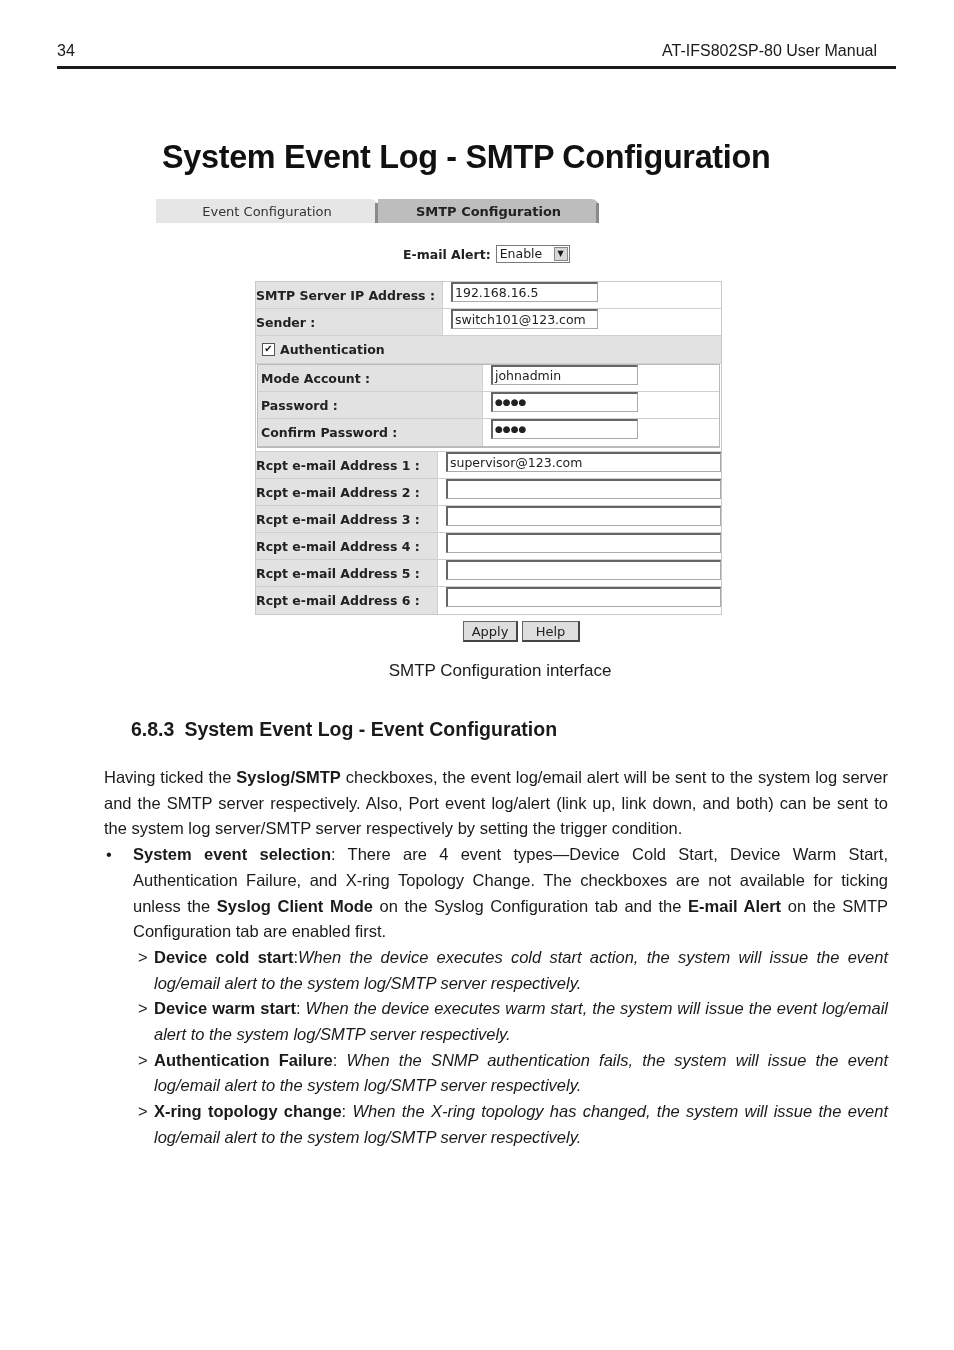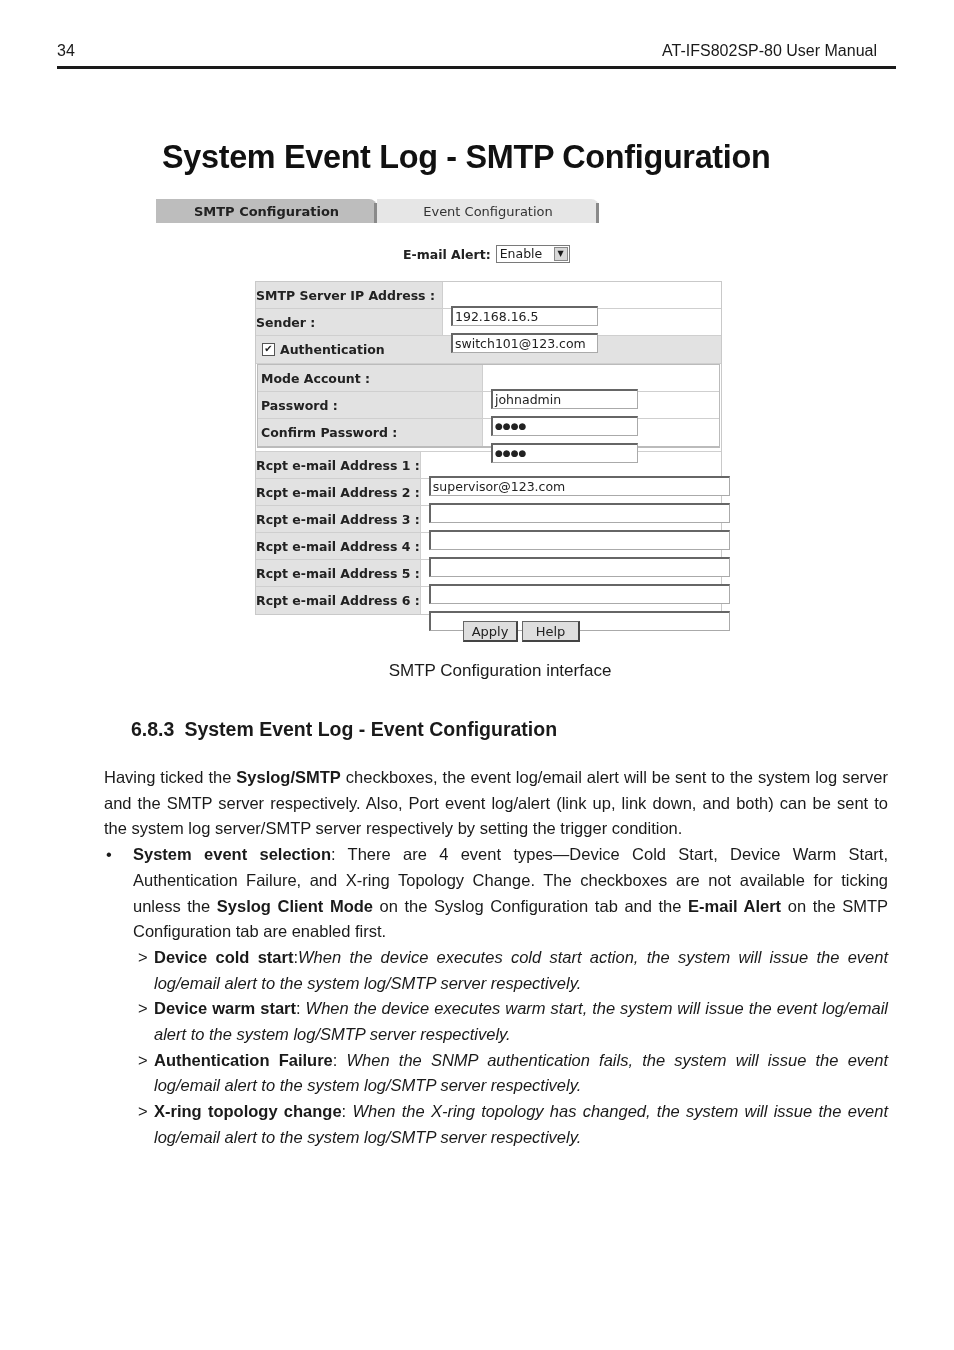--- a/index.html
+++ b/index.html
@@ -22,24 +22,24 @@
 
   .alert-row { position: absolute; left: 403px; top: 245px; display: flex; align-items: center; font-family: "DejaVu Sans", sans-serif; font-size: 12.5px; }
   .alert-row .lbl { font-weight: bold; color: #222; margin-right: 5px; }
   .select { position: relative; width: 74px; height: 18px; border: 1px solid #7a7a7a; background: #fff; box-sizing: border-box; font-size: 12.5px; padding-left: 3px; line-height: 16px; }
   .select .arrow { position: absolute; right: 1px; top: 1px; width: 14px; height: 14px; background: #d8d8d8; border: 1px solid #888; box-sizing: border-box; display: flex; align-items: center; justify-content: center; font-size: 8px; }
 
   .cfg { position: absolute; left: 255px; top: 281px; width: 467px; border: 1px solid #c9c9c9; background: #fff; box-sizing: border-box; }
   .row { display: flex; height: 27px; border-bottom: 1px solid #cfcfcf; box-sizing: border-box; }
   .row:last-child { border-bottom: none; }
   .row .k { width: 187px; background: #e2e2e2; font-family: "DejaVu Sans", sans-serif; font-weight: bold; font-size: 12.5px; color: #222; display: flex; align-items: center; padding-left: 0; box-sizing: border-box; border-right: 1px solid #cfcfcf; white-space: nowrap; }
-  .row .v { flex: 1; display: flex; align-items: center; padding-left: 8px; margin-top: 34px; }
+  .row .v { flex: 1; display: flex; padding-left: 8px; }
   .inp { height: 20px; border: 1px solid #aaa; border-top: 2px solid #666; border-left: 2px solid #666; background: #fff; box-sizing: border-box; font-family: "DejaVu Sans", sans-serif; font-size: 12.5px; color: #222; padding-left: 2px; line-height: 17px; white-space: nowrap; overflow: hidden; }
   .inp.short { width: 147px; }
-  .inp.long { width: 301px; }
+  .inp.long { width: 275px; }
   .auth-row { height: 27px; background: #e2e2e2; display: flex; align-items: center; font-family: "DejaVu Sans", sans-serif; font-weight: bold; font-size: 12.5px; color: #222; padding-left: 6px; border-bottom: 1px solid #cfcfcf; }
   .chk { width: 11px; height: 11px; border: 1px solid #555; background: #fff; margin-right: 5px; font-size: 10px; line-height: 10px; text-align: center; }
   .subtable { margin: 0 1px; border: 1px solid #bbb; border-bottom: 2px solid #bbb; }
   .subtable .row .k { width: 225px; padding-left: 3px; }
   .gap { height: 3px; background: #fff; border-bottom: 1px solid #cfcfcf; }
 
   .btns { position: absolute; left: 463px; top: 621px; display: flex; gap: 4px; }
   .btn { height: 21px; border: 1px solid #666; border-right: 2px solid #444; border-bottom: 2px solid #444; background: #dedede; font-family: "DejaVu Sans", sans-serif; font-size: 13px; color: #222; display: flex; align-items: center; justify-content: center; box-sizing: border-box; }
   .btn.apply { width: 55px; }
   .btn.help { width: 58px; }
@@ -63,22 +63,22 @@
 
 <div class="page-header">
   <span class="pnum">34</span>
   <span class="ptitle">AT-IFS802SP-80 User Manual</span>
 </div>
 <div class="header-rule"></div>
 
 <div class="fig-title">System Event Log - SMTP Configuration</div>
 
 <div class="tabs">
+  <div class="tab t3">Event Configuration</div>
   <div class="tab t2">SMTP Configuration</div>
-  <div class="tab t3">Event Configuration</div>
 </div>
 
 <div class="alert-row">
   <span class="lbl">E-mail Alert:</span>
   <div class="select">
     <span>Enable</span>
     <span class="arrow">▼</span>
   </div>
 </div>
 

